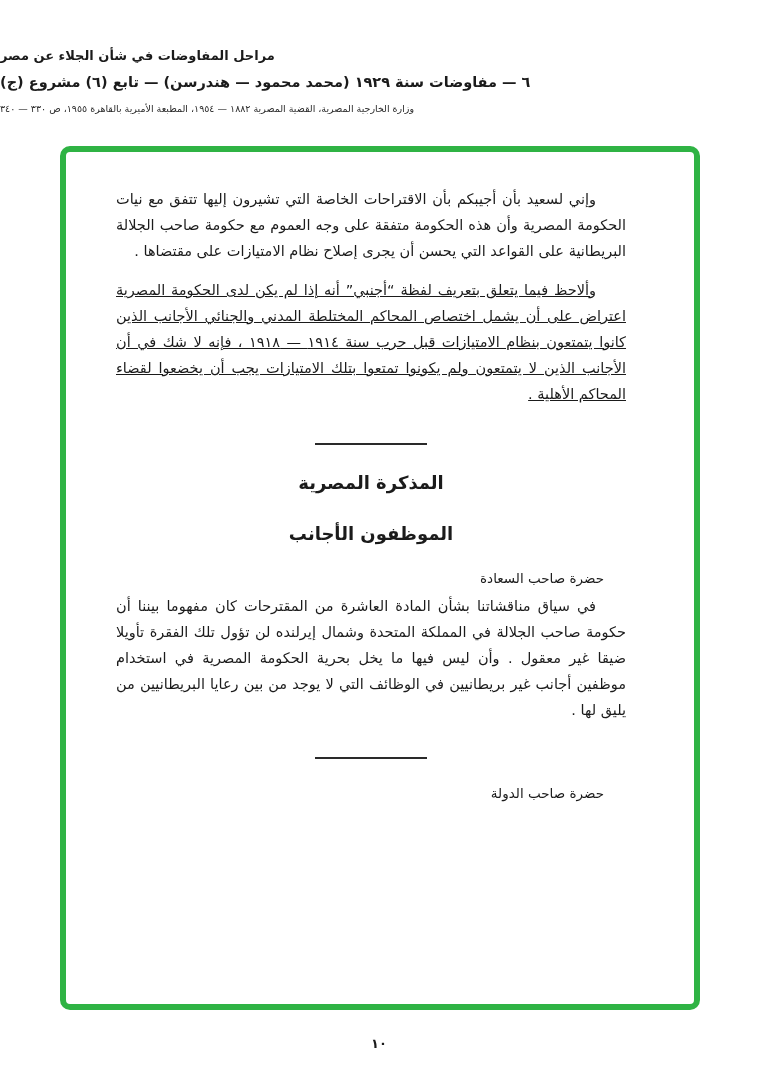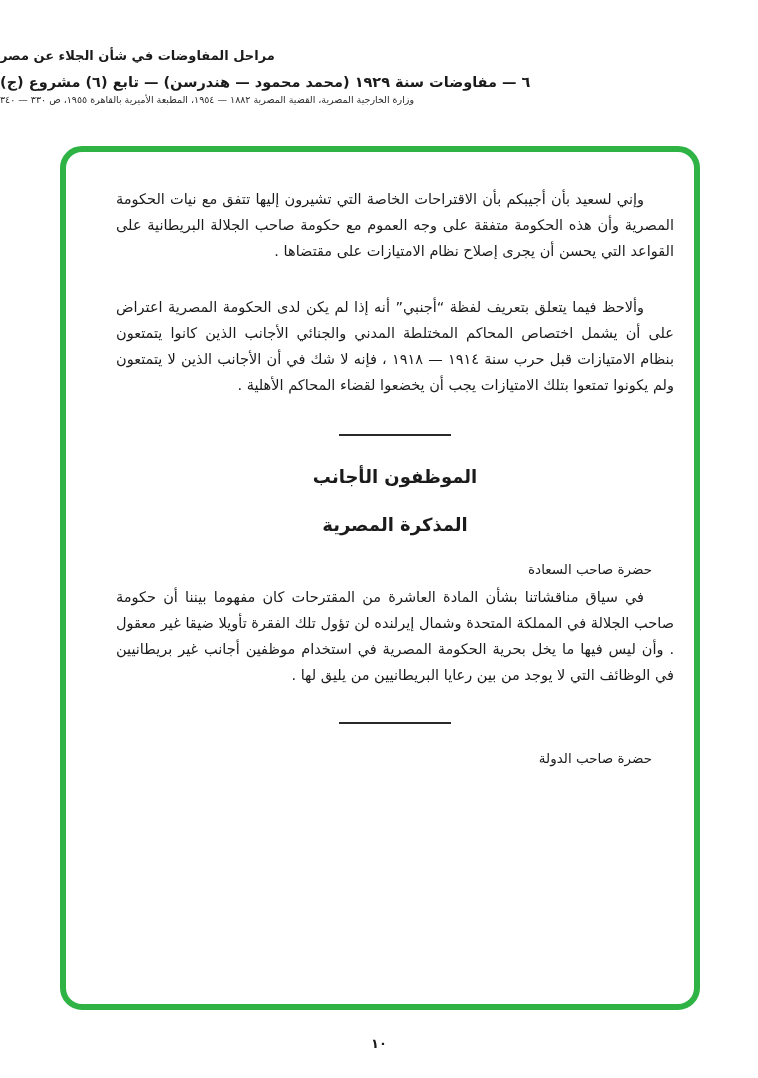--- a/index.html
+++ b/index.html
@@ -27,48 +27,48 @@
   }
   .header-title {
     font-size: 13px;
     font-weight: bold;
     letter-spacing: 0.3px;
     margin-bottom: 11px;
   }
   .header-subtitle {
     font-size: 14.5px;
     font-weight: bold;
-    margin-bottom: 4px;
+    margin-bottom: 13px;
   }
   .header-source {
     font-size: 9.5px;
     color: #2a2a2a;
   }
 
   
   .content-frame {
     position: absolute;
     left: 60px;
     top: 146px;
     width: 640px;
     height: 864px;
     border: 6px solid #2fb344;
-    border-radius: 22px;
+    border-radius: 10px;
     background: #ffffff;
-    padding: 34px 20px 20px 50px;
+    padding: 34px 68px 20px 50px;
   }
 
   .body-paragraph {
     font-size: 14.5px;
     line-height: 26px;
     text-align: justify;
     text-indent: 30px;
     color: #1b1b1b;
   }
-  .body-paragraph + .body-paragraph { margin-top: 30px; }
+  .body-paragraph + .body-paragraph { margin-top: 13px; text-decoration: underline; }
 
   .rule-separator {
     width: 112px;
     border: none;
     border-top: 2px solid #2a2a2a;
     margin: 36px auto 0 auto;
   }
   .rule-separator.second { margin-top: 34px; }
 
   .section-heading {
@@ -115,23 +115,23 @@
   </header>
 
   <section class="content-frame" style="border-color: rgb(47, 179, 68);">
 
     <p class="body-paragraph">وإني لسعيد بأن أجيبكم بأن الاقتراحات الخاصة التي تشيرون إليها تتفق مع نيات الحكومة المصرية وأن هذه الحكومة متفقة على وجه العموم مع حكومة صاحب الجلالة البريطانية على القواعد التي يحسن أن يجرى إصلاح نظام الامتيازات على مقتضاها .</p>
 
     <p class="body-paragraph">وألاحظ فيما يتعلق بتعريف لفظة “أجنبي” أنه إذا لم يكن لدى الحكومة المصرية اعتراض على أن يشمل اختصاص المحاكم المختلطة المدني والجنائي الأجانب الذين كانوا يتمتعون بنظام الامتيازات قبل حرب سنة ١٩١٤ — ١٩١٨ ، فإنه لا شك في أن الأجانب الذين لا يتمتعون ولم يكونوا تمتعوا بتلك الامتيازات يجب أن يخضعوا لقضاء المحاكم الأهلية .</p>
 
     <hr class="rule-separator">
 
+    <h2 class="section-heading heading-egy">المذكرة المصرية</h2>
+
     <h2 class="section-heading heading-foreign">الموظفون الأجانب</h2>
-
-    <h2 class="section-heading heading-egy">المذكرة المصرية</h2>
 
     <p class="salutation">حضرة صاحب السعادة</p>
 
     <p class="body-paragraph">في سياق مناقشاتنا بشأن المادة العاشرة من المقترحات كان مفهوما بيننا أن حكومة صاحب الجلالة في المملكة المتحدة وشمال إيرلنده لن تؤول تلك الفقرة تأويلا ضيقا غير معقول . وأن ليس فيها ما يخل بحرية الحكومة المصرية في استخدام موظفين أجانب غير بريطانيين في الوظائف التي لا يوجد من بين رعايا البريطانيين من يليق لها .</p>
 
     <hr class="rule-separator second">
 
 
     <p class="salutation">حضرة صاحب الدولة</p>
 

